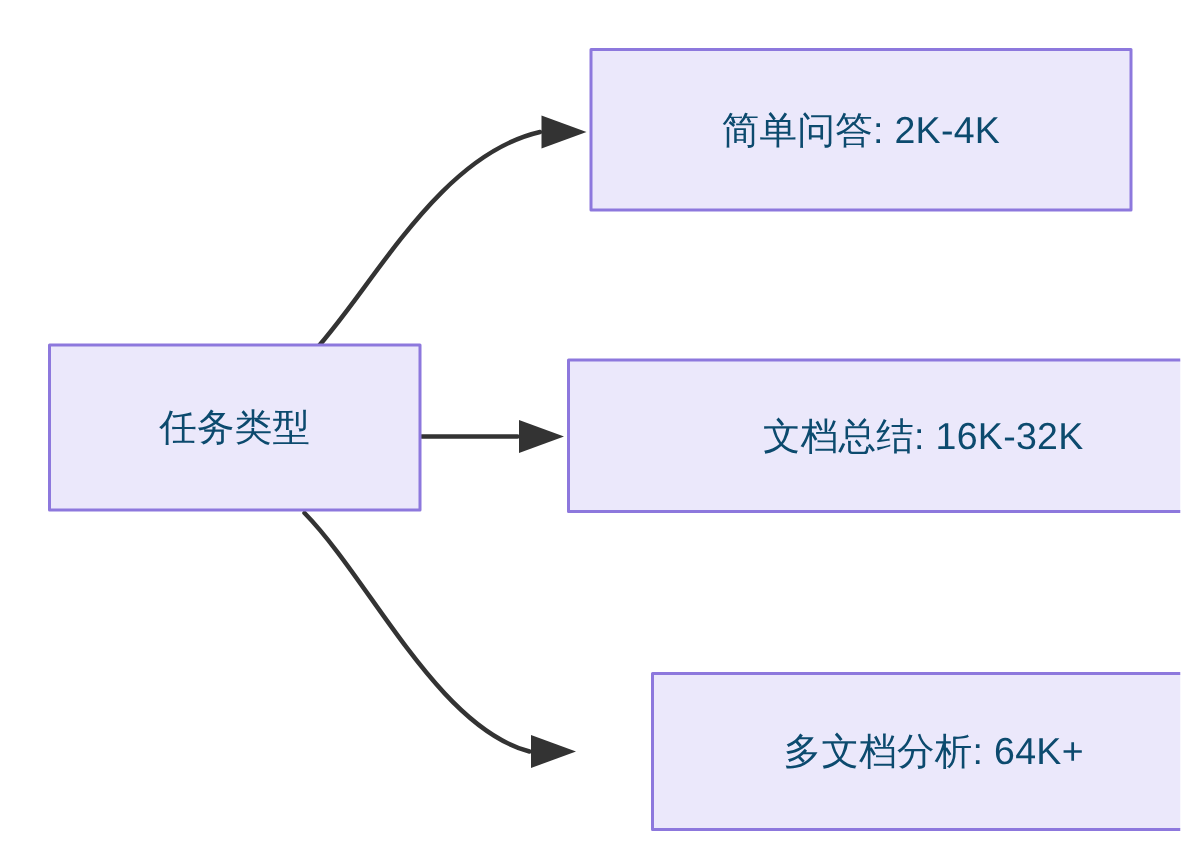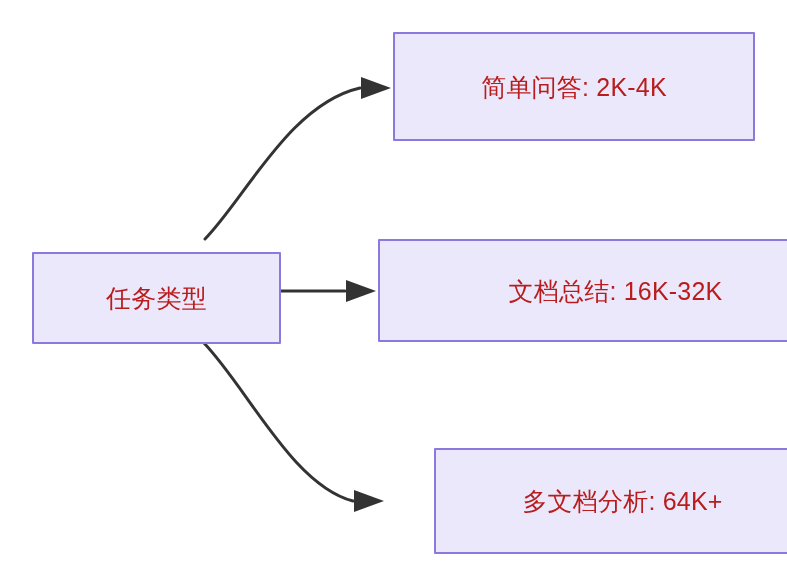--- a/index.html
+++ b/index.html
@@ -29,29 +29,29 @@
     box-sizing: border-box;
     background: #ebe8fb;
     border: 2px solid #8d78dd;
     border-radius: 1px;
     display: flex;
     align-items: center;
     justify-content: center;
     text-align: center;
   }
   .node-label {
-    color: #b91c1c;
+    color: #0c4a6e;
     font-size: 25px;
     line-height: 1.2;
     letter-spacing: 0.2px;
     white-space: nowrap;
     font-family: "Liberation Sans", "DejaVu Sans", sans-serif;
   }
   
-  #node-root      { left: 32px;  top: 252px; width: 249px; height: 92px; }
+  #node-root      { left: 32px;  top: 229px; width: 249px; height: 112px; }
   #node-simple-qa { left: 393px; top: 32px;  width: 362px; height: 109px; }
   #node-doc-sum   { left: 378px; top: 239px; width: 475px; height: 103px; }
   #node-multi-doc { left: 386px; top: 448px; width: 377px; height: 106px; margin-left: 48px; }
   .edge-path {
     fill: none;
     stroke: #333333;
     stroke-width: 3;
     stroke-linecap: round;
   }
   .arrow-head {

